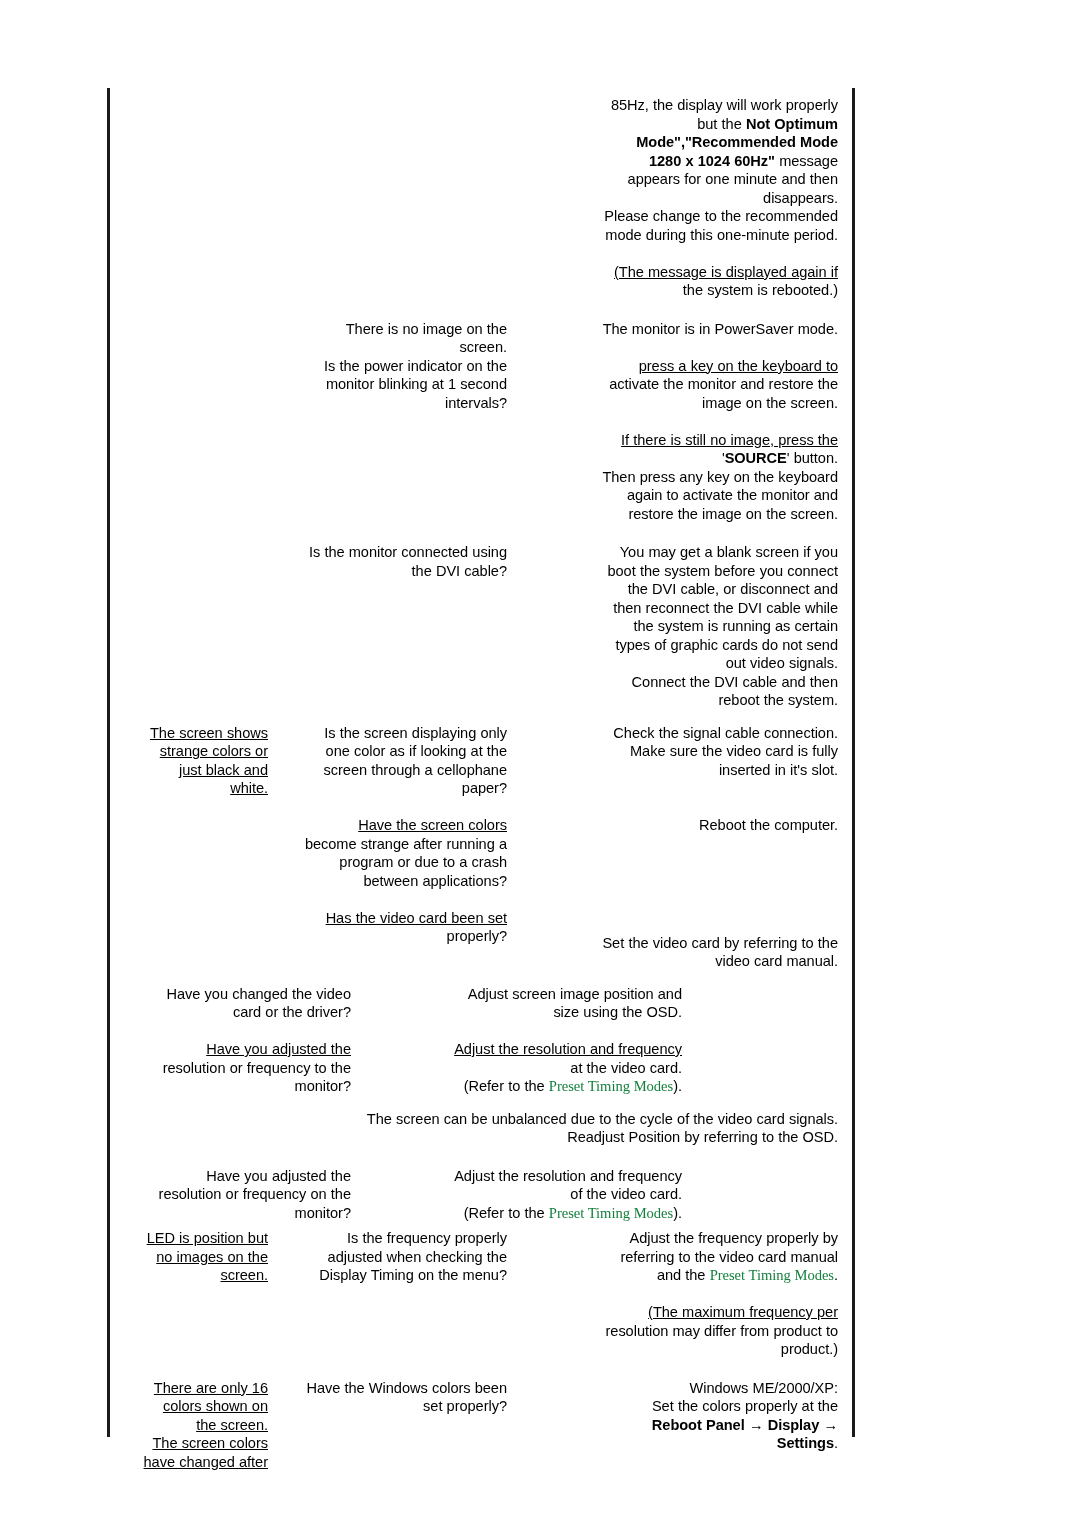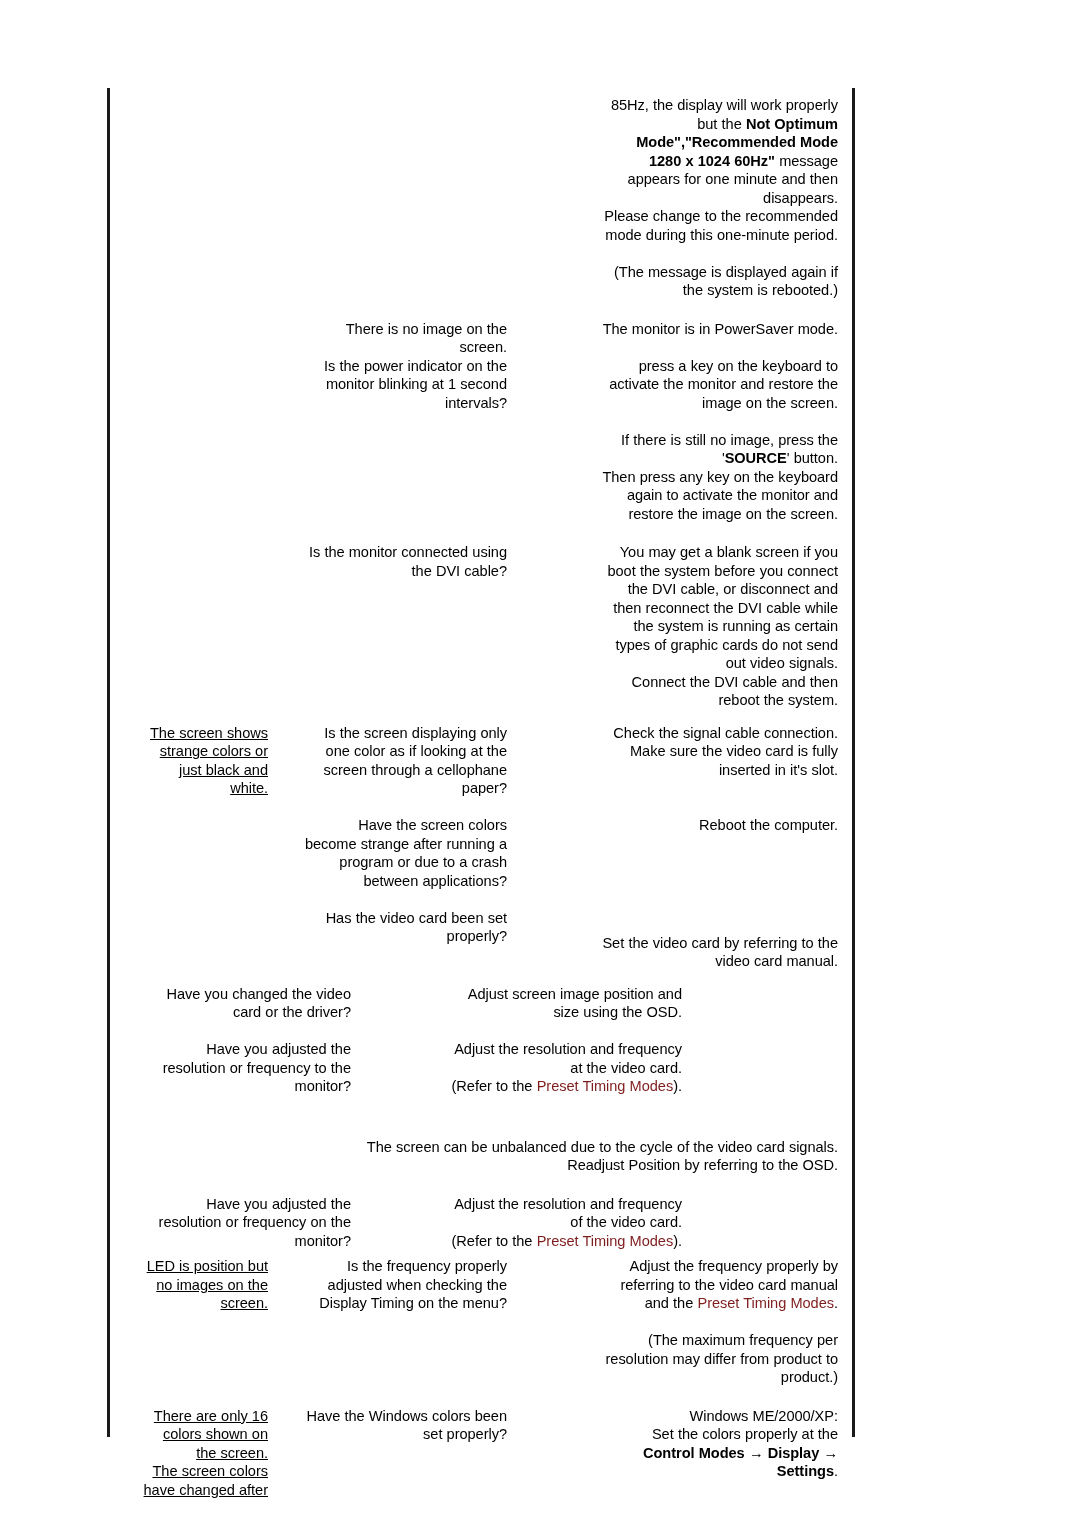--- a/index.html
+++ b/index.html
@@ -37,35 +37,36 @@
     width: 720px;
     text-align: right;
   }
   .row {
     display: flex;
     align-items: flex-start;
   }
   .c1 { width: 156px; flex: 0 0 156px; padding-right: 6px; box-sizing: border-box; text-decoration: underline; }
   .c2 { width: 241px; flex: 0 0 241px; padding-right: 8px; box-sizing: border-box; }
   .c3 { width: 323px; flex: 0 0 323px; box-sizing: border-box; }
-  .cspan23 { width: 564px; flex: 0 0 564px; box-sizing: border-box; margin-top: 28px; }
+  .cspan23 { width: 564px; flex: 0 0 564px; box-sizing: border-box; }
 
   .cell {
     font-size: 14.6px;
     line-height: 18.5px;
     letter-spacing: -0.05px;
     word-spacing: 0.2px;
   }
   .cell p { margin: 0; }
-  .cell p.gap { margin-top: 18.5px; }
+  .cell p.gap { margin-top: 18.5px; text-decoration: underline; }
 
   b, strong { font-weight: bold; }
   .lnk {
-    color: #7f1d1d;
+    color: #15803d;
     text-decoration: none;
+    font-family: Liberation Serif, serif;
   }
 
   .spacer-xs { height: 7px; }
   .spacer-s  { height: 14px; }
   .spacer-m  { height: 20px; }
 </style>
 </head>
 <body>
 
 <div id="page-frame"></div>
@@ -242,18 +243,18 @@
       <p>The screen colors</p>
       <p>have changed after</p>
     </div>
     <div class="c2 cell">
       <p>Have the Windows colors been</p>
       <p>set properly?</p>
     </div>
     <div class="c3 cell">
       <p>Windows ME/2000/XP:</p>
       <p>Set the colors properly at the</p>
-      <p><b>Control Modes</b> <b>→</b> <b>Display</b> <b>→</b></p>
+      <p><b>Reboot Panel</b> <b>→</b> <b>Display</b> <b>→</b></p>
       <p><b>Settings</b><span>.</span></p>
     </div>
   </div>
 
 </div>
 
 </body></html>

